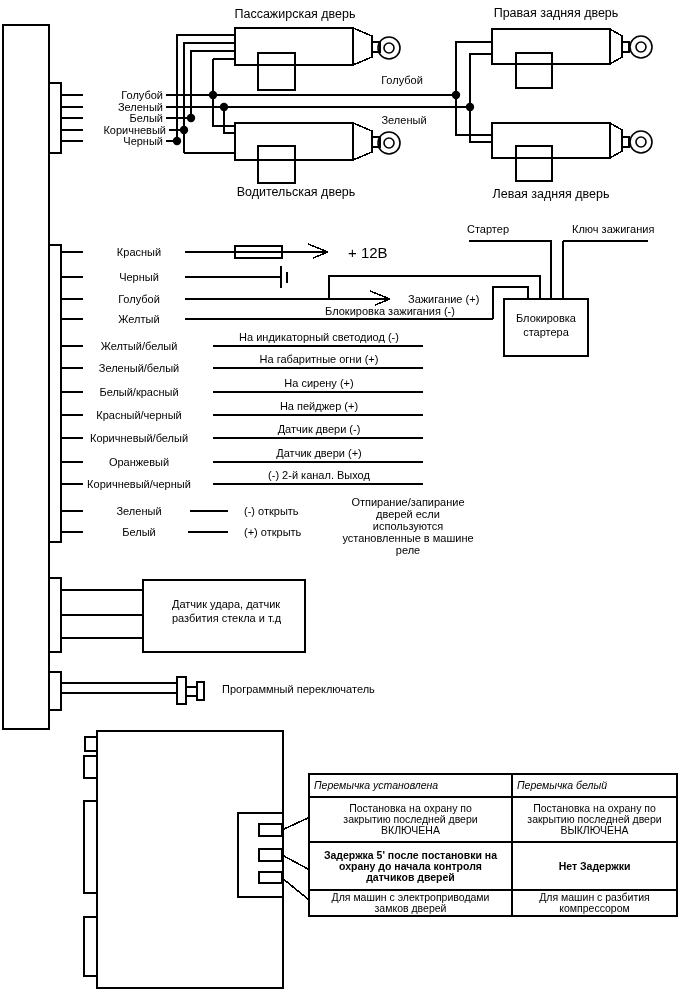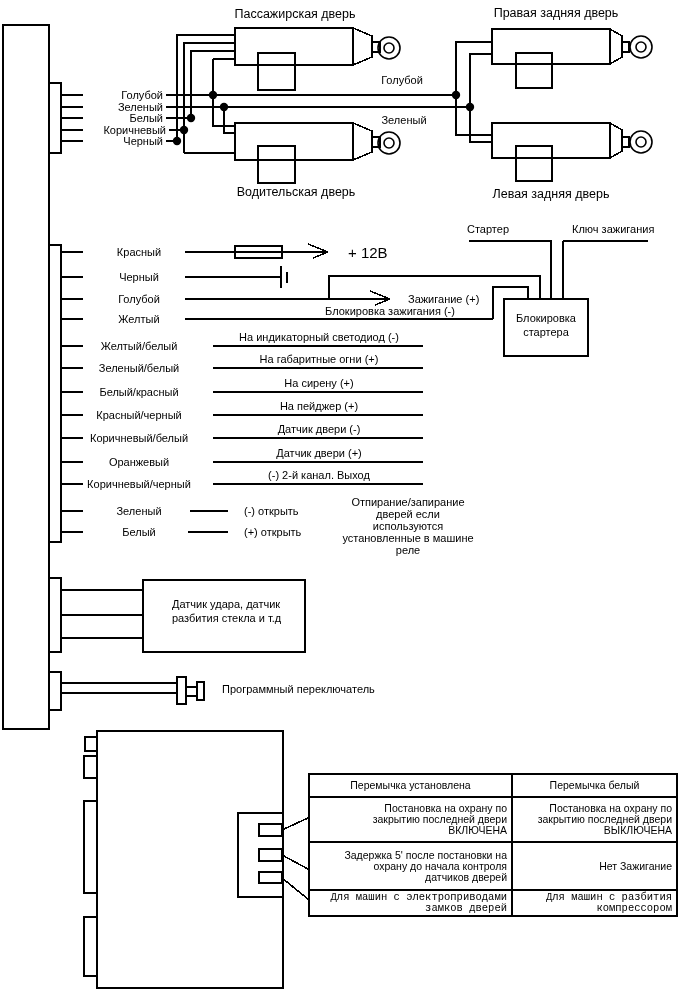--- a/index.html
+++ b/index.html
@@ -12,25 +12,25 @@
   svg .dot{fill:#000;stroke:none;}
   svg text{fill:#000;font-family:"Liberation Sans",sans-serif;font-size:11px;stroke:none;}
   svg text.big{font-size:15px;}
   svg text.door{font-size:12.5px;}
   svg text.mid{text-anchor:middle;}
   svg text.end{text-anchor:end;}
   .jt{position:absolute;left:308px;top:773px;width:370px;border-collapse:collapse;
       table-layout:fixed;font-size:10.5px;line-height:11px;color:#000;}
   .jt th,.jt td{border:2px solid #000;padding:1px 4px;vertical-align:middle;
       white-space:pre-line;font-weight:normal;overflow:hidden;}
-  .jt th{text-align:center;height:19px;}
-  .jt td{text-align:right;margin-top:43px;}
+  .jt th{text-align:left;height:19px;font-style:italic;}
+  .jt td{text-align:center;margin-top:43px;}
   .jt .r1 td{height:41px;}
-  .jt .r2 td{height:44px;}
-  .jt .r3 td{height:20px;font-family:Liberation Mono, monospace;}
+  .jt .r2 td{height:44px;font-weight:bold;}
+  .jt .r3 td{height:20px;}
 </style>
 </head>
 <body>
 
 <div class="stage">
 <svg width="681" height="990" viewBox="0 0 681 990">
 
   <g>
     <rect x="3" y="25" width="46" height="704"></rect>
     <rect x="49" y="83" width="12" height="70"></rect>
@@ -291,21 +291,21 @@
 закрытию последней двери
 ВКЛЮЧЕНА</td>
     <td>Постановка на охрану по
 закрытию последней двери
 ВЫКЛЮЧЕНА</td>
   </tr>
   <tr class="r2">
     <td>Задержка 5' после постановки на
 охрану до начала контроля
 датчиков дверей</td>
-    <td>Нет Зажигание</td>
+    <td>Нет Задержки</td>
   </tr>
   <tr class="r3">
     <td>Для машин с электроприводами
 замков дверей</td>
     <td>Для машин с разбития
 компрессором</td>
   </tr>
 </tbody>
     </table>
 </div>

